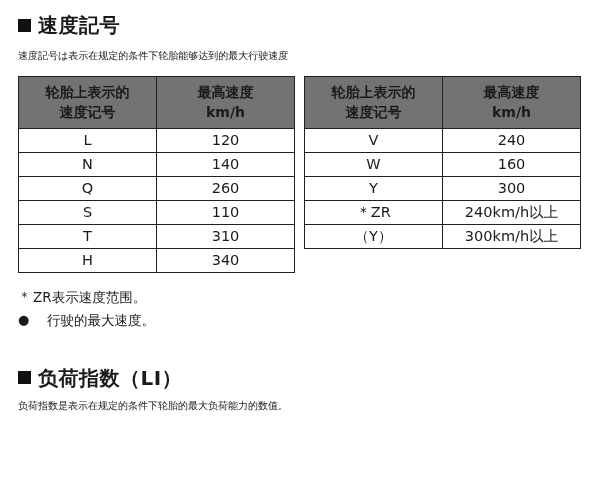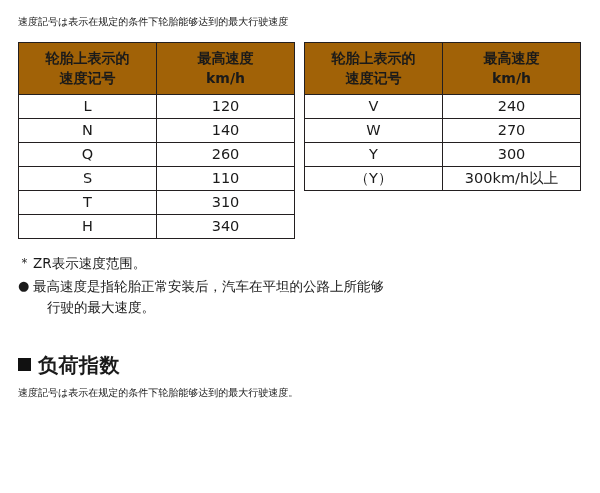--- a/index.html
+++ b/index.html
@@ -62,21 +62,21 @@
   table.spec.right { width: 277px; }
   table.spec th, table.spec td {
     border: 1px solid #231f20;
     text-align: center;
     font-size: 14px;
     padding: 0;
     height: 22px;
     vertical-align: middle;
   }
   table.spec thead th {
-    background: #a16207;
+    background: #737373;
     font-size: 14px;
     font-weight: bold;
     height: 26px;
     line-height: 1.45;
     padding: 5px 2px;
     margin-left: 8px;
   }
   table.spec thead th .l2 {
     display: block;
   }
@@ -119,20 +119,24 @@
   }
   .li-tag {
     font-weight: bold;
   }
 </style>
 </head>
 <body>
 
 <div class="page">
 
+  <div class="section-heading">
+    <span class="bullet-square"></span>
+    <span class="heading-text">速度記号</span>
+  </div>
 
   <p class="paragraph">速度記号は表示在规定的条件下轮胎能够达到的最大行驶速度</p>
 
   <div class="tables-row">
 
     <table class="spec left">
       <colgroup>
           <col class="c1">
           <col class="c2">
         </colgroup>
@@ -193,25 +197,29 @@
           </th>
         </tr>
       </thead>
       <tbody>
         <tr>
           <td>V</td>
           <td>240</td>
         </tr>
         <tr>
           <td>W</td>
-          <td>270</td>
+          <td>160</td>
         </tr>
         <tr>
           <td>Y</td>
           <td>300</td>
+        </tr>
+        <tr>
+          <td>＊ZR</td>
+          <td>240km/h以上</td>
         </tr>
         <tr>
           <td>（Y）</td>
           <td>300km/h以上</td>
         </tr>
         <tr>
           <td class="blank"></td>
           <td class="blank"></td>
         </tr>
       </tbody>
@@ -220,26 +228,26 @@
   </div>
 
   <div class="notes">
     <div class="note">
       <span class="marker">＊</span>
       <span class="note-body">ZR表示速度范围。</span>
     </div>
     <div class="note">
       <span class="marker">●</span>
       <span class="note-body">
-        <span>最高速度是指轮胎正常安装后，汽车在平坦的公路上所能够</span>
         <span class="note-line2">行驶的最大速度。</span>
       </span>
     </div>
   </div>
 
   <div class="section-heading second">
     <span class="bullet-square"></span>
     <span class="heading-text">负荷指数</span>
-  </div>
-
-  <p class="paragraph">速度記号は表示在规定的条件下轮胎能够达到的最大行驶速度。</p>
+    <span class="heading-text li-tag">（LI）</span>
+  </div>
+
+  <p class="paragraph">负荷指数是表示在规定的条件下轮胎的最大负荷能力的数值。</p>
 
 </div>
 
 </body></html>

